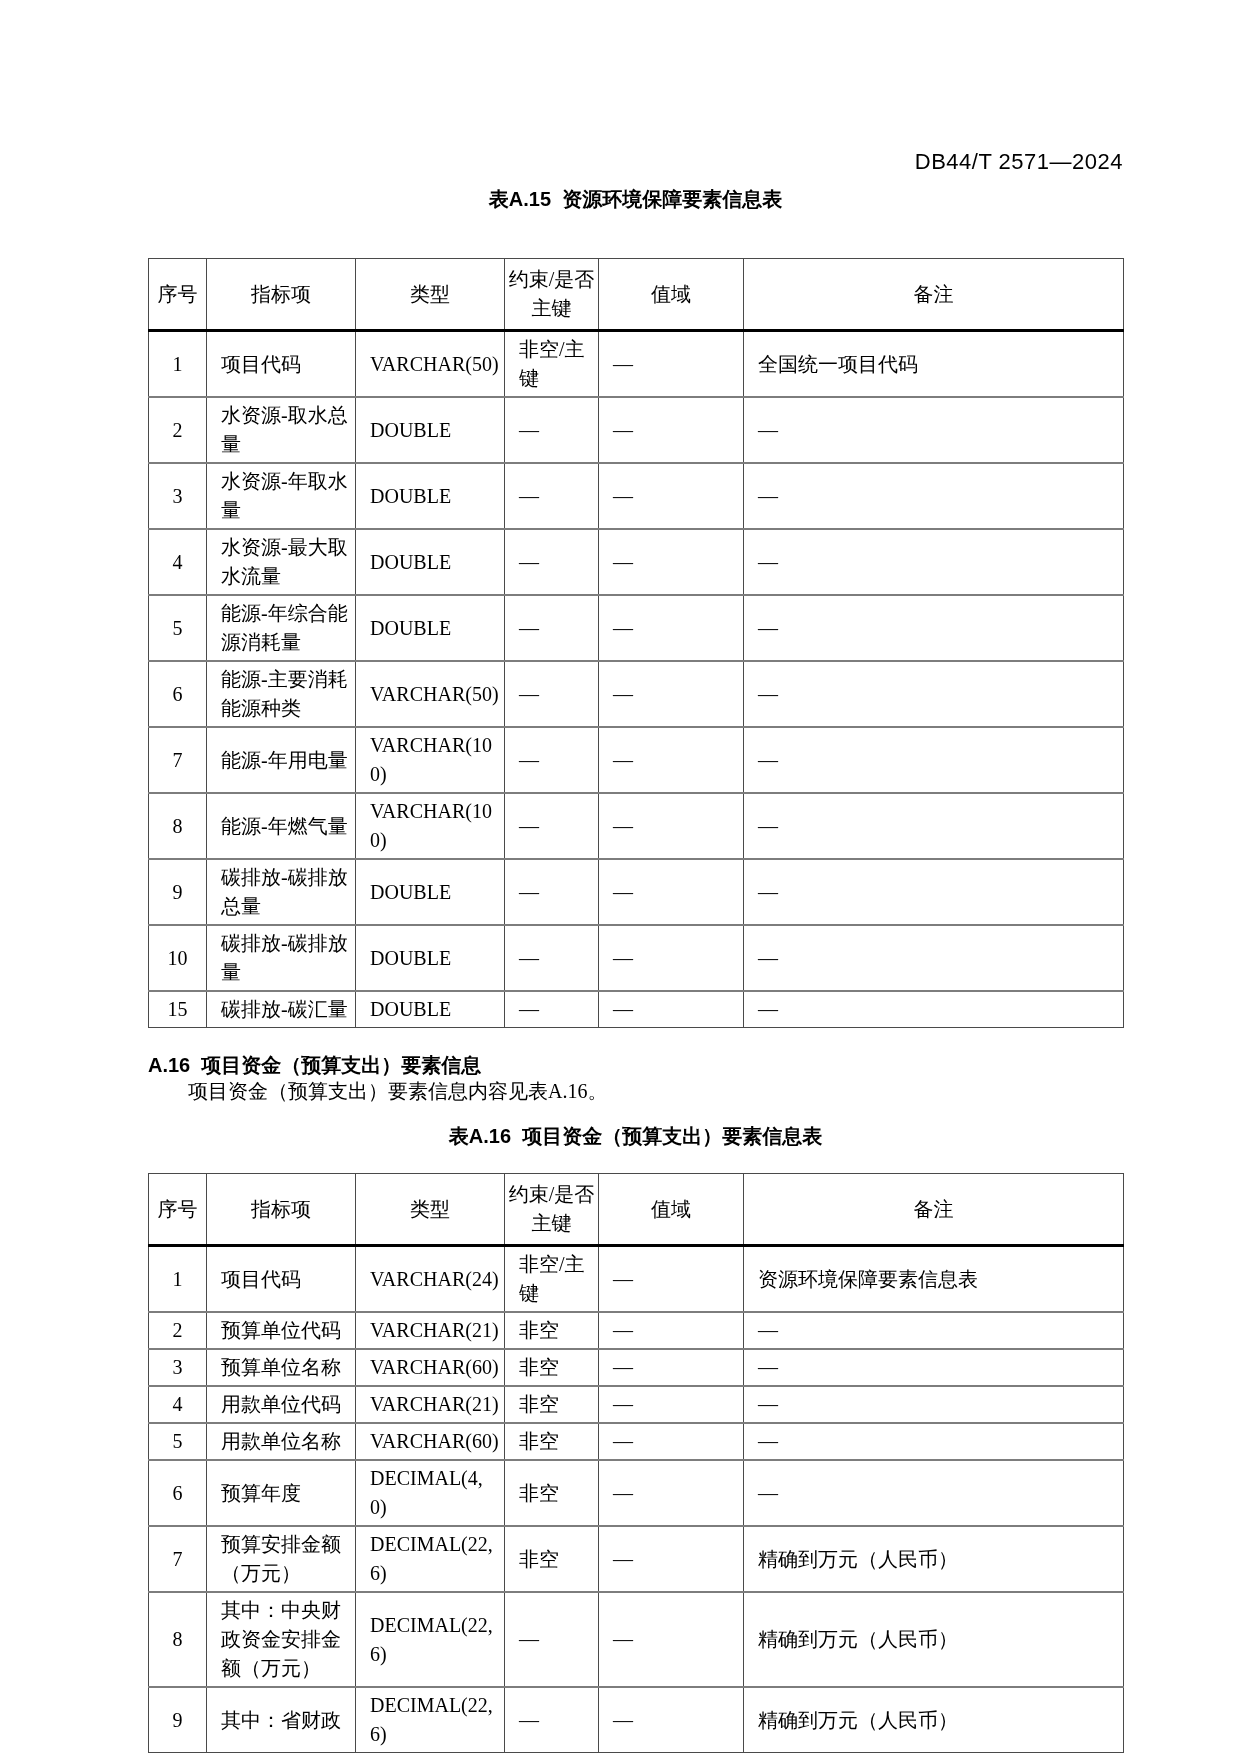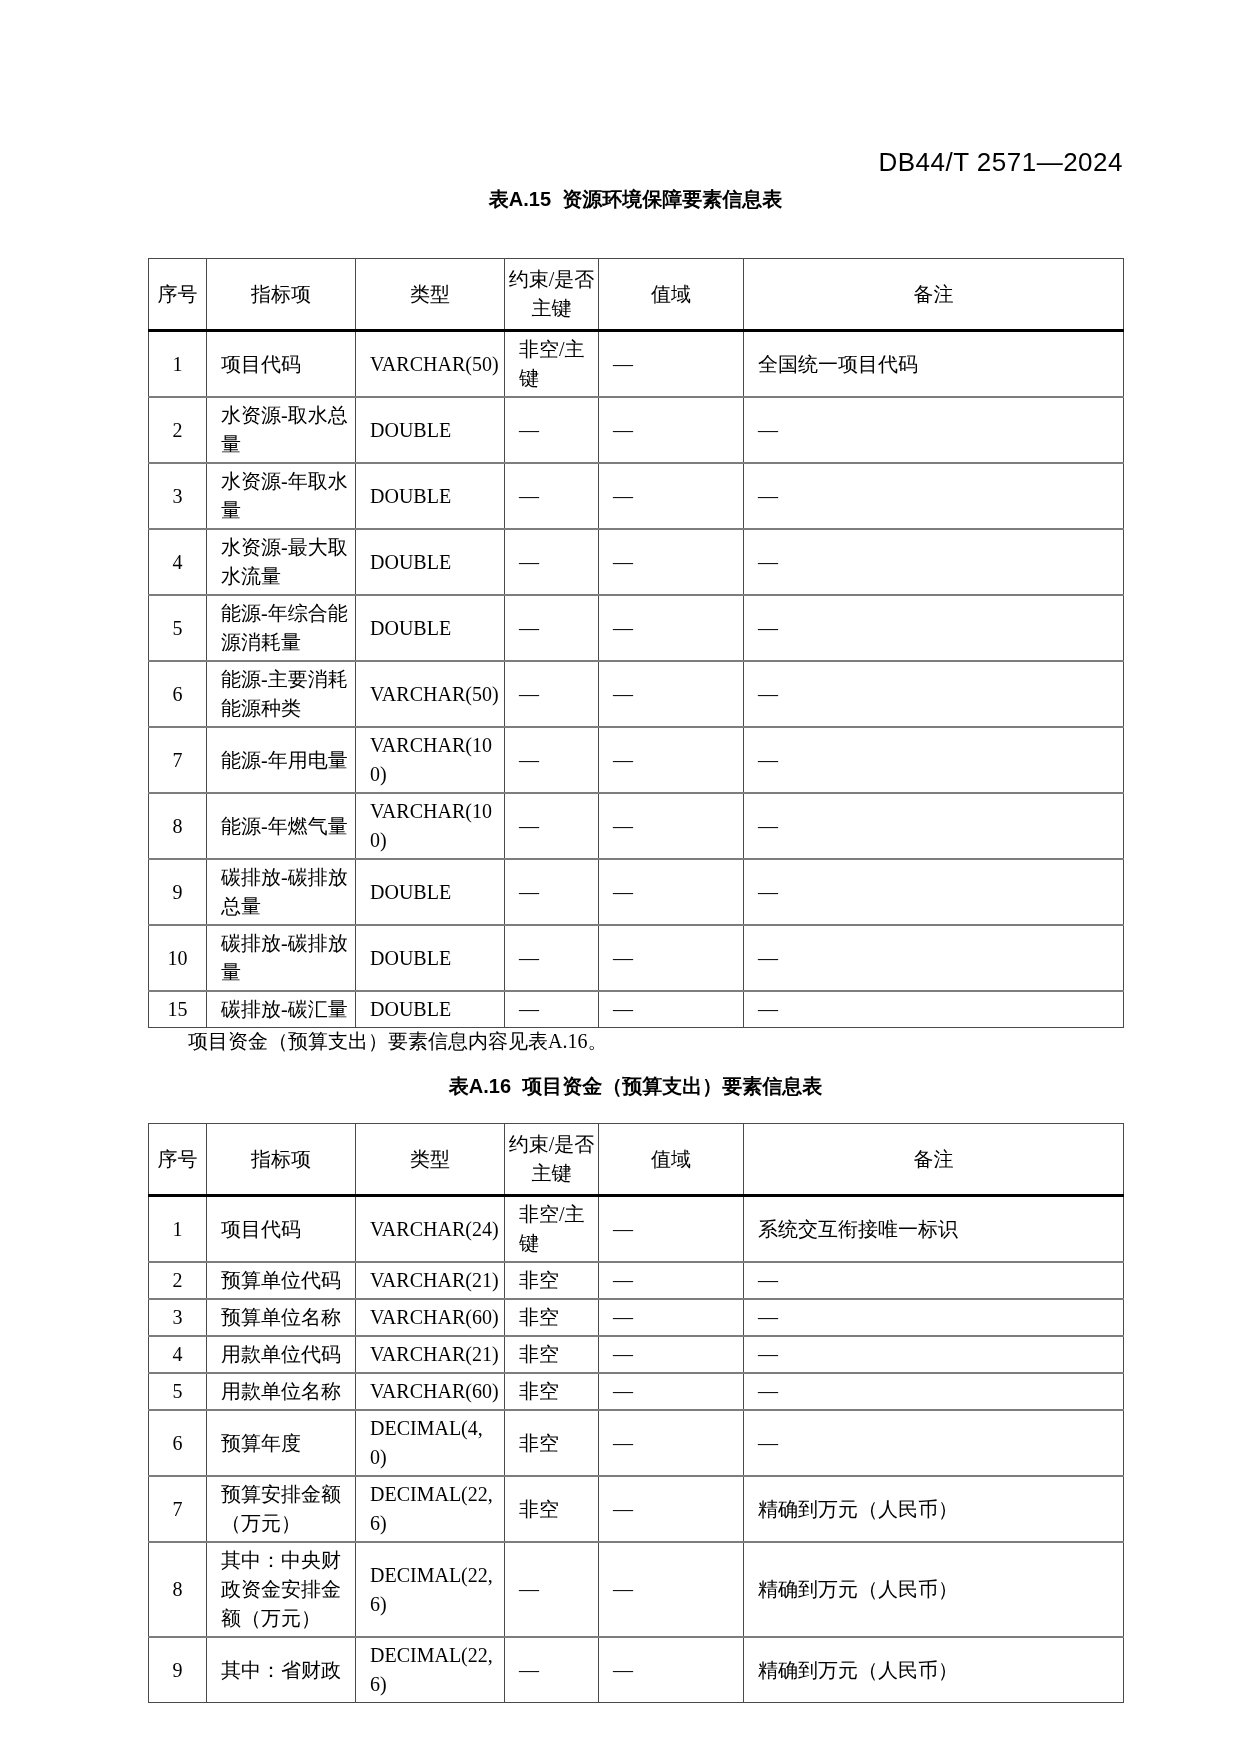--- a/index.html
+++ b/index.html
@@ -9,21 +9,21 @@
     background:#ffffff;
     color:#000;
     font-family:"Liberation Serif","DejaVu Serif",serif;
     box-sizing:border-box;
     padding:150px 118px 0 148px;
     overflow:hidden;
   }
   .doc-header {
     text-align:right;
     font-family:"Liberation Sans","DejaVu Sans",sans-serif;
-    font-size:26px; line-height:24px;
+    font-size:22px; line-height:24px;
     letter-spacing:0.5px;
   }
   .caption {
     text-align:center;
     font-family:"Liberation Sans","DejaVu Sans",sans-serif;
     font-weight:bold;
     font-size:20px; line-height:26px;
     white-space:pre-wrap;
   }
   .caption-a15 { margin-top:12px; margin-bottom:46px; }
@@ -188,20 +188,21 @@
           <td class="col-0">15</td>
           <td class="col-1">碳排放-碳汇量</td>
           <td class="col-2">DOUBLE</td>
           <td class="col-3">—</td>
           <td class="col-4">—</td>
           <td class="col-5">—</td>
         </tr>
       </tbody>
     </table>
 
+  <div class="section-heading">A.16  项目资金（预算支出）要素信息</div>
 
   <div class="paragraph">项目资金（预算支出）要素信息内容见表A.16。</div>
 
   <div class="caption caption-a16">表A.16  项目资金（预算支出）要素信息表</div>
 
   <table class="data-table" data-table="table_a16">
     <colgroup>
       <col class="c0">
         <col class="c1">
         <col class="c2">
@@ -219,21 +220,21 @@
           <th class="col-5">备注</th>
         </tr>
       </thead>
       <tbody>
         <tr>
           <td class="col-0">1</td>
           <td class="col-1">项目代码</td>
           <td class="col-2">VARCHAR(24)</td>
           <td class="col-3">非空/主键</td>
           <td class="col-4">—</td>
-          <td class="col-5">系统交互衔接唯一标识</td>
+          <td class="col-5">资源环境保障要素信息表</td>
         </tr>
         <tr>
           <td class="col-0">2</td>
           <td class="col-1">预算单位代码</td>
           <td class="col-2">VARCHAR(21)</td>
           <td class="col-3">非空</td>
           <td class="col-4">—</td>
           <td class="col-5">—</td>
         </tr>
         <tr>

